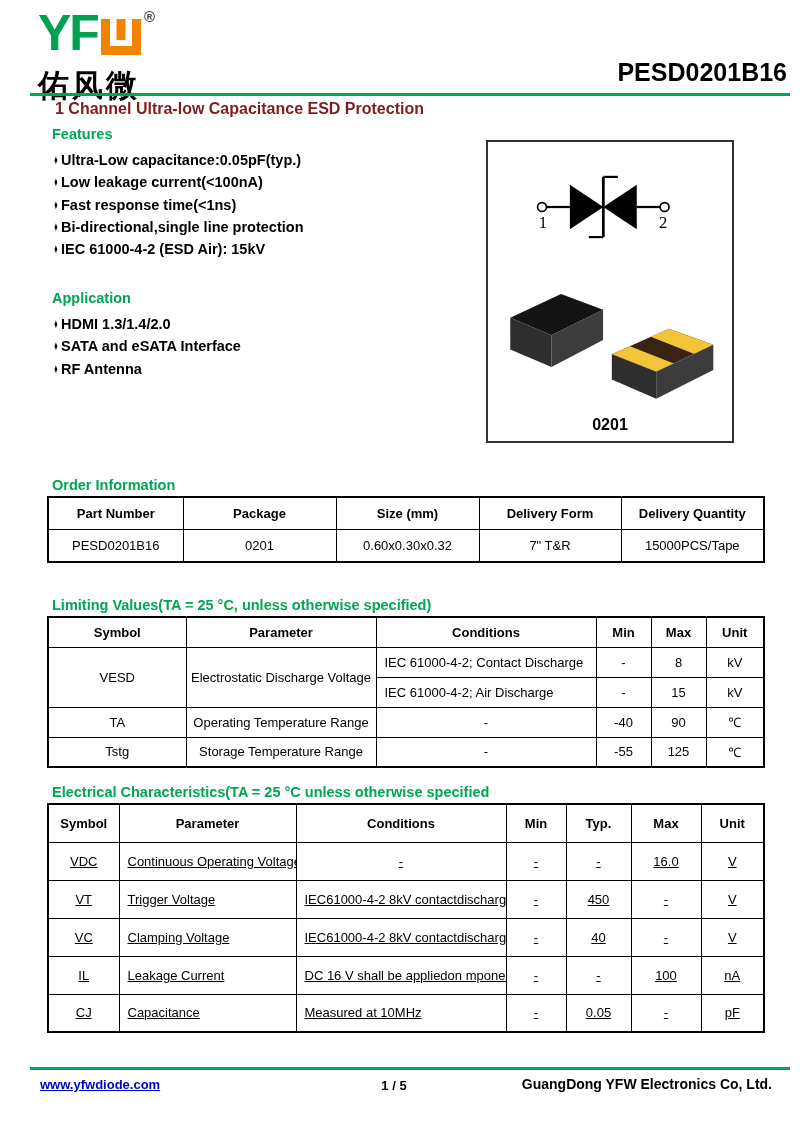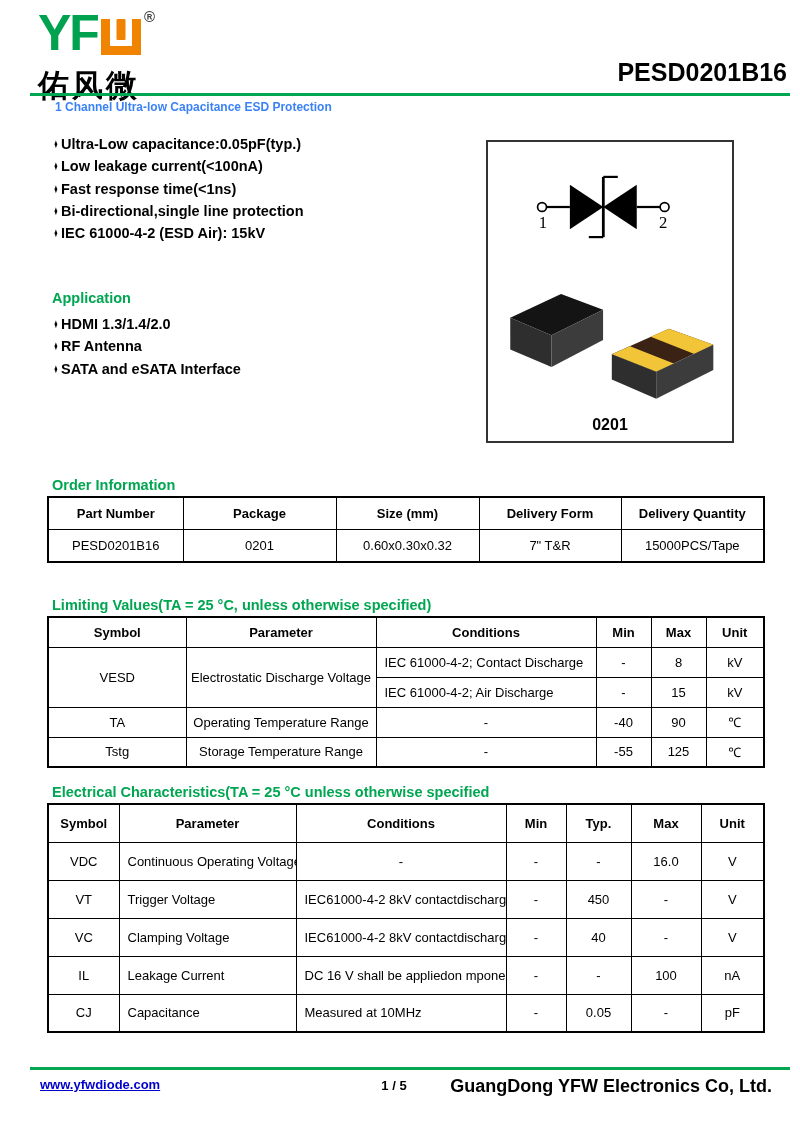--- a/index.html
+++ b/index.html
@@ -13,21 +13,21 @@
   #logo { position:absolute; left:38px; top:10px; }
   #logo-row { display:flex; align-items:flex-start; }
   .logo-yf { font-size:50px; font-weight:bold; color:#00A14F; letter-spacing:-2px; line-height:46px; }
   .logo-w-svg { margin-left:2px; margin-top:9px; }
   .logo-reg { font-size:15px; color:#444; font-weight:bold; margin-left:2px; margin-top:-2px; }
   .logo-cn { font-size:31px; font-weight:bold; color:#000; letter-spacing:3px; line-height:32px; margin-top:13px; }
   #part-number {
     position:absolute; right:13px; top:58px; font-size:25px; font-weight:bold; color:#000;
   }
   #header-rule { position:absolute; left:30px; top:93px; width:760px; height:3px; background:#00A651; }
-  #doc-title { position:absolute; left:55px; top:100px; font-size:12px; font-weight:bold; color:#3b82f6; }
+  #doc-title { position:absolute; left:55px; top:100px; font-size:16px; font-weight:bold; color:#7f1d1d; }
 
   
   .sec-heading { font-size:14.5px; font-weight:bold; color:#00A651; }
   #features { position:absolute; left:52px; top:126px; width:420px; }
   #application { position:absolute; left:52px; top:290px; width:420px; }
   ul.plain { list-style:none; margin-top:7px; }
   ul.plain li { font-size:14.5px; font-weight:bold; color:#000; line-height:21.3px; white-space:nowrap; }
   .bullet { display:inline-block; transform:scaleX(0.5); width:9px; font-size:13px; vertical-align:1px; }
   .bullet.hidden { visibility:hidden; }
 
@@ -55,29 +55,29 @@
     border:1px solid #000; text-align:center; vertical-align:middle;
     font-size:13px; color:#000; overflow:hidden; white-space:nowrap;
   }
   table.tbl th { font-weight:bold; }
   table.tbl td.left { text-align:left; padding-left:8px; }
   #order-table { left:47px; top:496px; width:716px; }
   #order-table th { height:32px; } #order-table td { height:33px; }
   #limiting-table { left:47px; top:616px; width:716px; }
   #limiting-table th { height:30px; } #limiting-table td { height:30px;margin-left:37px; }
   #electrical-table { left:47px; top:803px; width:716px; }
-  #electrical-table th { height:38px; } #electrical-table td { height:38px; }
+  #electrical-table th { height:38px; } #electrical-table td { height:38px;text-decoration:underline; }
 
   
   #footer-rule { position:absolute; left:30px; top:1067px; width:760px; height:2.5px; background:#00A651; }
   #footer-site { position:absolute; left:40px; top:1077px; font-size:13px; font-weight:bold;
     color:#0000CC; text-decoration:underline; cursor:pointer; }
   #footer-page { position:absolute; left:0; top:1078px; width:788px; text-align:center;
     font-size:13px; font-weight:bold; color:#000; }
-  #footer-company { position:absolute; right:28px; top:1076px; font-size:18px; font-weight:bold; color:#000; }
+  #footer-company { position:absolute; right:28px; top:1076px; font-size:14px; font-weight:bold; color:#000; }
 </style>
 </head>
 <body>
 
 <div id="page">
 
   <div id="logo">
     <div id="logo-row">
       <span class="logo-yf">YF</span>
       <svg class="logo-w-svg" width="42" height="38" viewBox="0 0 42 38">
@@ -86,35 +86,36 @@
       </svg>
       <span class="logo-reg">®</span>
     </div>
     <div class="logo-cn">佑风微</div>
   </div>
   <div id="part-number">PESD0201B16</div>
   <div id="header-rule"></div>
   <div id="doc-title">1 Channel Ultra-low Capacitance ESD Protection</div>
 
   <div id="features">
+    <div class="sec-heading">Features</div>
     <ul class="plain">
       <li><span class="bullet">♦</span><span>Ultra-Low capacitance:0.05pF(typ.)</span></li>
       <li><span class="bullet">♦</span><span>Low leakage current(&lt;100nA)</span></li>
       <li><span class="bullet">♦</span><span>Fast response time(&lt;1ns)</span></li>
       <li><span class="bullet">♦</span><span>Bi-directional,single line protection</span></li>
       <li><span class="bullet">♦</span><span>IEC 61000-4-2 (ESD Air): 15kV</span></li>
     </ul>
   </div>
 
   <div id="application">
     <div class="sec-heading">Application</div>
     <ul class="plain">
       <li><span class="bullet">♦</span><span>HDMI 1.3/1.4/2.0</span></li>
+      <li><span class="bullet">♦</span><span>SATA and eSATA Interface</span></li>
       <li><span class="bullet">♦</span><span>RF Antenna</span></li>
-      <li><span class="bullet">♦</span><span>SATA and eSATA Interface</span></li>
     </ul>
   </div>
 
   <div id="pkg-box">
     <svg id="diode-svg" width="160" height="78" viewBox="0 0 140 70">
       <circle cx="9" cy="35" r="4" fill="none" stroke="#000" stroke-width="1.5"></circle>
       <line x1="13" y1="35" x2="34" y2="35" stroke="#000" stroke-width="2"></line>
       <polygon points="34,15 34,55 64,35" fill="#000"></polygon>
       <polygon points="94,15 94,55 64,35" fill="#000"></polygon>
       <line x1="64" y1="8" x2="64" y2="62" stroke="#000" stroke-width="2.5"></line>

